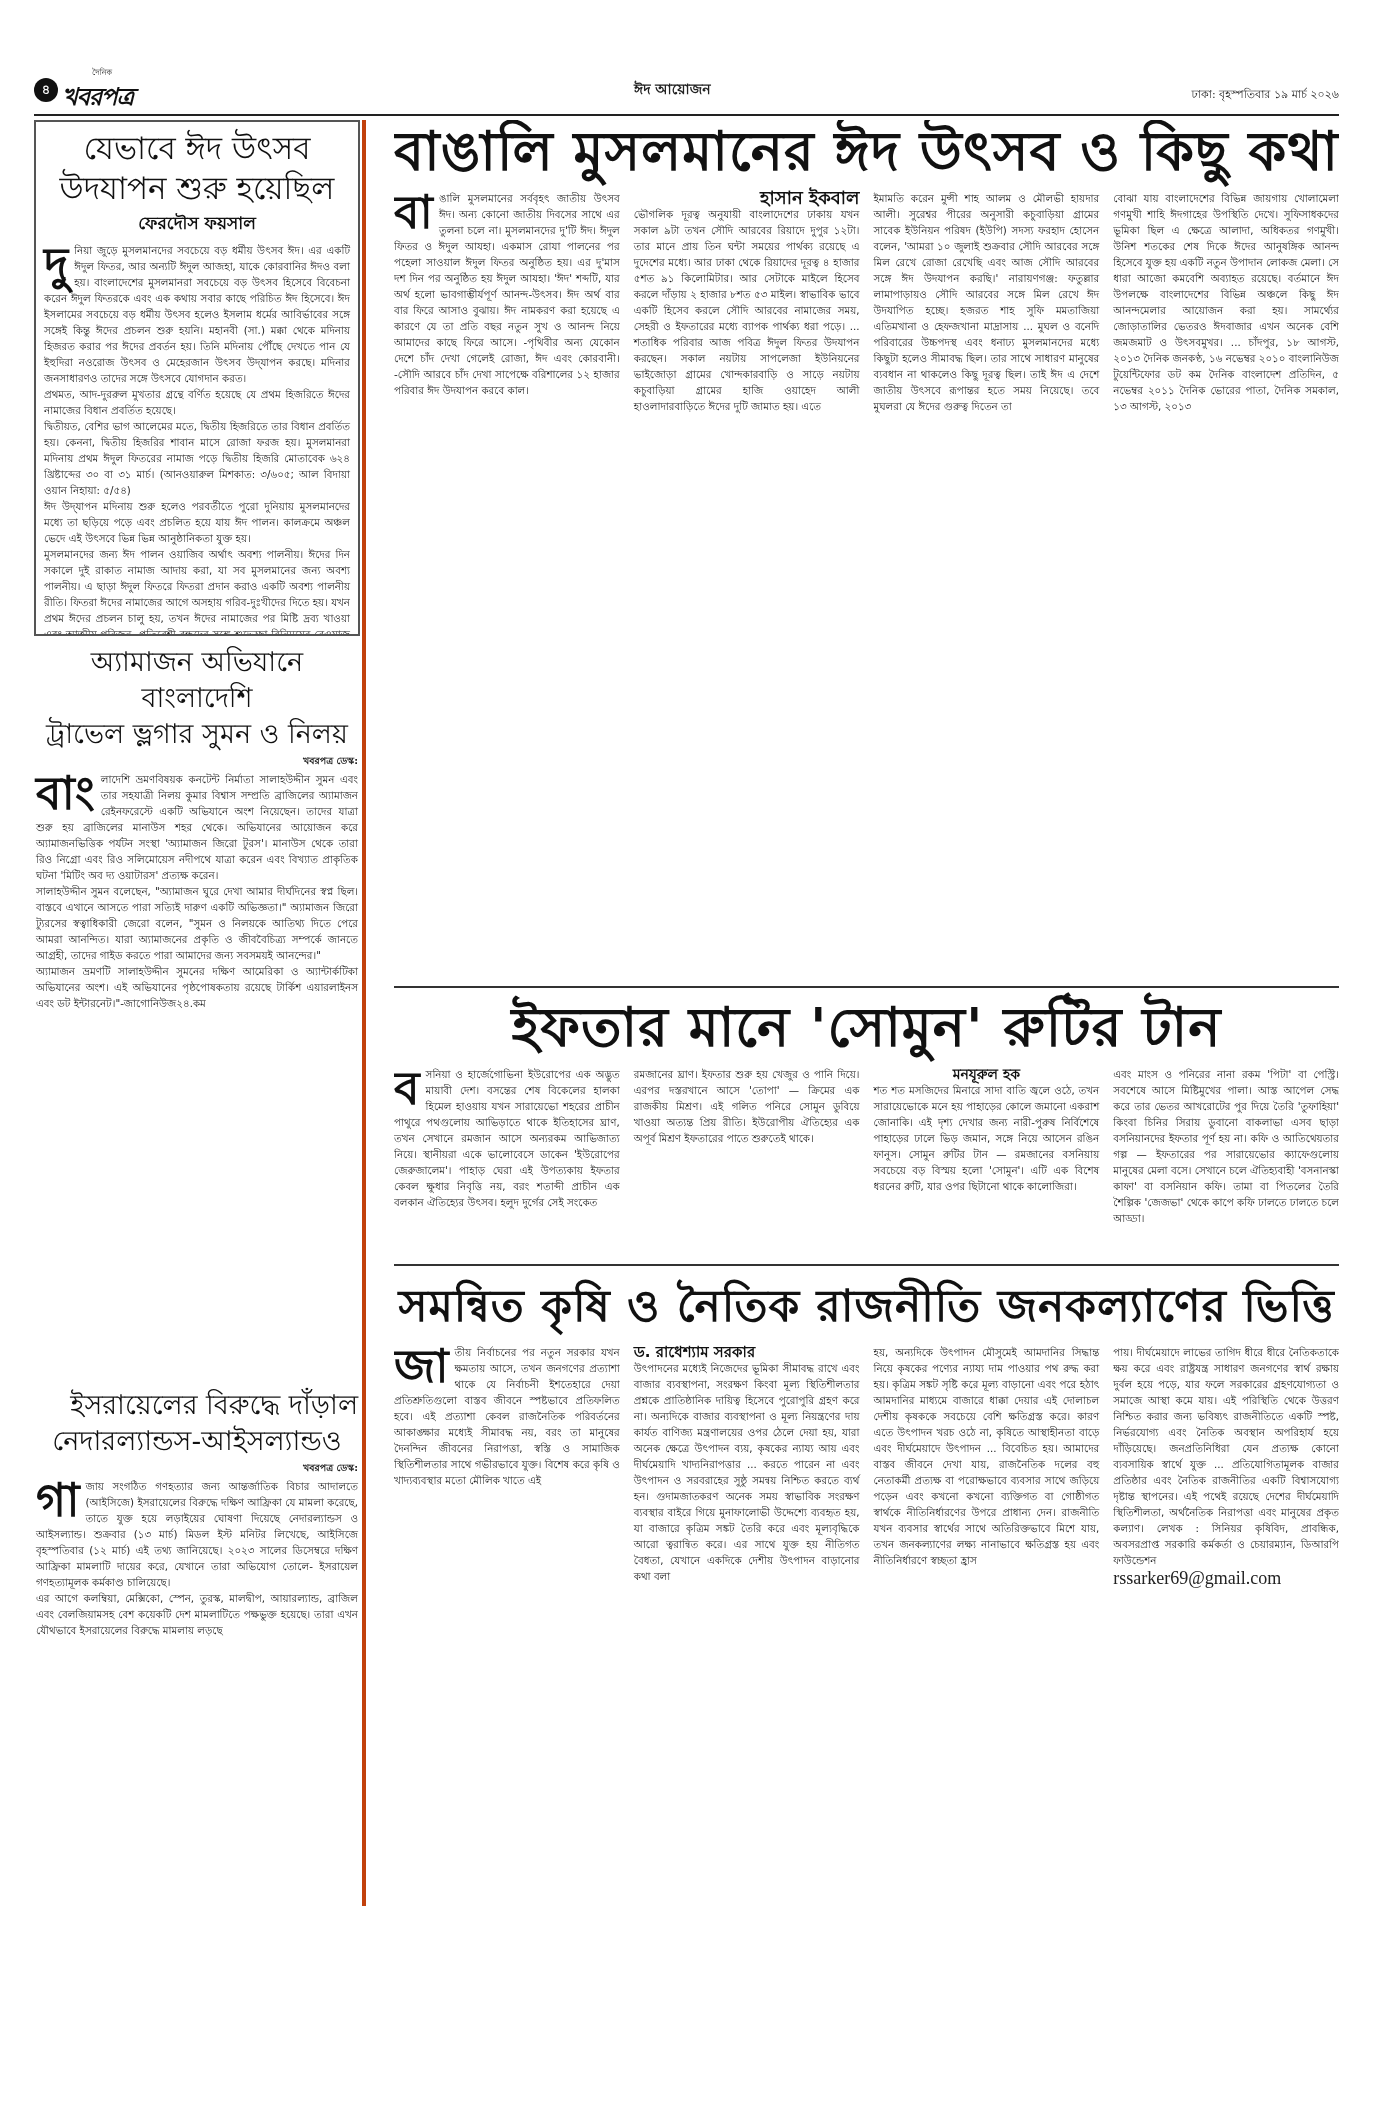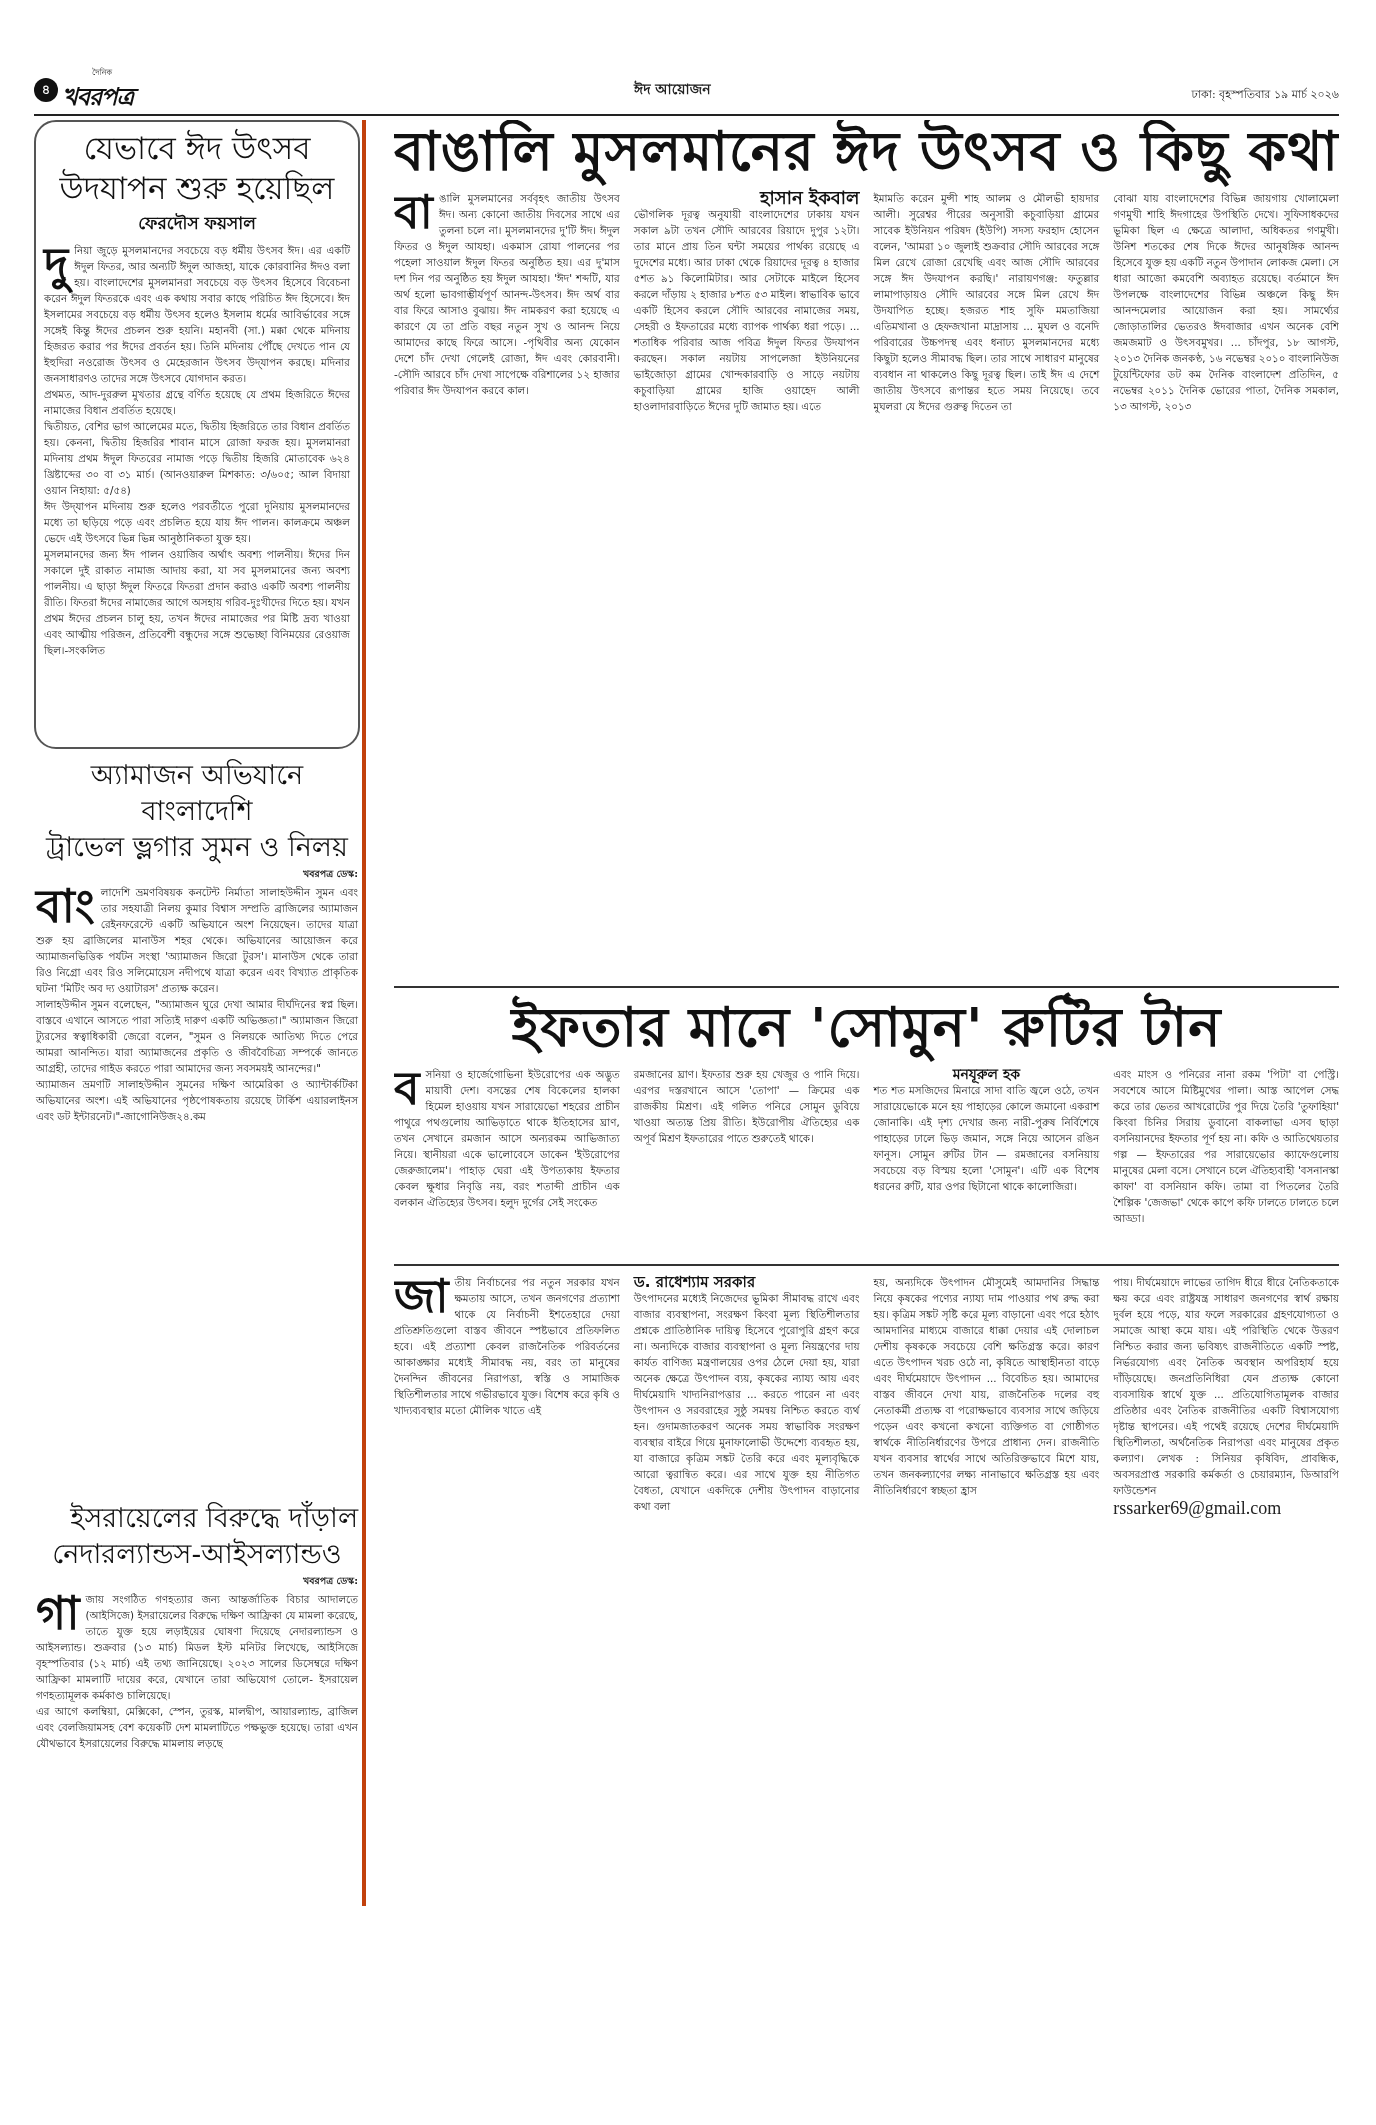--- a/index.html
+++ b/index.html
@@ -43,21 +43,21 @@
 
 <div class="masthead">
   <span class="page-num">৪</span>
   <span class="paper-daily">দৈনিক</span>
   <span class="paper-name">খবরপত্র</span>
   <span class="section-title">ঈদ আয়োজন</span>
   <span class="dateline">ঢাকা: বৃহস্পতিবার ১৯ মার্চ ২০২৬</span>
 </div>
 
 <div class="left-col">
-  <div class="boxed article" style="height:629px;border-radius:22px;">
+  <div class="boxed article" style="height:516px;">
     <div class="hl-big">যেভাবে ঈদ উৎসব</div>
     <div class="hl-big">উদযাপন শুরু হয়েছিল</div>
     <div class="byline">ফেরদৌস ফয়সাল</div>
     <div class="body-text">
       <span class="dropcap">দু</span>
       <p>নিয়া জুড়ে মুসলমানদের সবচেয়ে বড় ধর্মীয় উৎসব ঈদ। এর একটি ঈদুল ফিতর, আর অন্যটি ঈদুল আজহা, যাকে কোরবানির ঈদও বলা হয়। বাংলাদেশের মুসলমানরা সবচেয়ে বড় উৎসব হিসেবে বিবেচনা করেন ঈদুল ফিতরকে এবং এক কথায় সবার কাছে পরিচিত ঈদ হিসেবে। ঈদ ইসলামের সবচেয়ে বড় ধর্মীয় উৎসব হলেও ইসলাম ধর্মের আবির্ভাবের সঙ্গে সঙ্গেই কিন্তু ঈদের প্রচলন শুরু হয়নি। মহানবী (সা.) মক্কা থেকে মদিনায় হিজরত করার পর ঈদের প্রবর্তন হয়। তিনি মদিনায় পৌঁছে দেখতে পান যে ইহুদিরা নওরোজ উৎসব ও মেহেরজান উৎসব উদ্‌যাপন করছে। মদিনার জনসাধারণও তাদের সঙ্গে উৎসবে যোগদান করত।</p>
       <p>প্রথমত, আদ-দুররুল মুখতার গ্রন্থে বর্ণিত হয়েছে যে প্রথম হিজরিতে ঈদের নামাজের বিধান প্রবর্তিত হয়েছে।</p>
       <p>দ্বিতীয়ত, বেশির ভাগ আলেমের মতে, দ্বিতীয় হিজরিতে তার বিধান প্রবর্তিত হয়। কেননা, দ্বিতীয় হিজরির শাবান মাসে রোজা ফরজ হয়। মুসলমানরা মদিনায় প্রথম ঈদুল ফিতরের নামাজ পড়ে দ্বিতীয় হিজরি মোতাবেক ৬২৪ খ্রিষ্টাব্দের ৩০ বা ৩১ মার্চ। (আনওয়ারুল মিশকাত: ৩/৬০৫; আল বিদায়া ওয়ান নিহায়া: ৫/৫৪)</p>
       <p>ঈদ উদ্‌যাপন মদিনায় শুরু হলেও পরবর্তীতে পুরো দুনিয়ায় মুসলমানদের মধ্যে তা ছড়িয়ে পড়ে এবং প্রচলিত হয়ে যায় ঈদ পালন। কালক্রমে অঞ্চল ভেদে এই উৎসবে ভিন্ন ভিন্ন আনুষ্ঠানিকতা যুক্ত হয়।</p>
       <p>মুসলমানদের জন্য ঈদ পালন ওয়াজিব অর্থাৎ অবশ্য পালনীয়। ঈদের দিন সকালে দুই রাকাত নামাজ আদায় করা, যা সব মুসলমানের জন্য অবশ্য পালনীয়। এ ছাড়া ঈদুল ফিতরে ফিতরা প্রদান করাও একটি অবশ্য পালনীয় রীতি। ফিতরা ঈদের নামাজের আগে অসহায় গরিব-দুঃখীদের দিতে হয়। যখন প্রথম ঈদের প্রচলন চালু হয়, তখন ঈদের নামাজের পর মিষ্টি দ্রব্য খাওয়া এবং আত্মীয় পরিজন, প্রতিবেশী বন্ধুদের সঙ্গে শুভেচ্ছা বিনিময়ের রেওয়াজ ছিল।-সংকলিত</p>
@@ -125,20 +125,21 @@
         <span>শত শত মসজিদের মিনারে সাদা বাতি জ্বলে ওঠে, তখন সারায়েভোকে মনে হয় পাহাড়ের কোলে জমানো একরাশ জোনাকি। এই দৃশ্য দেখার জন্য নারী-পুরুষ নির্বিশেষে পাহাড়ের ঢালে ভিড় জমান, সঙ্গে নিয়ে আসেন রঙিন ফানুস। সোমুন রুটির টান — রমজানের বসনিয়ায় সবচেয়ে বড় বিস্ময় হলো 'সোমুন'। এটি এক বিশেষ ধরনের রুটি, যার ওপর ছিটানো থাকে কালোজিরা।</span>
       </div>
       <div class="col body-text">
         <span>এবং মাংস ও পনিরের নানা রকম 'পিটা' বা পেস্ট্রি। সবশেষে আসে মিষ্টিমুখের পালা। আস্ত আপেল সেদ্ধ করে তার ভেতর আখরোটের পুর দিয়ে তৈরি 'তুফাহিয়া' কিংবা চিনির সিরায় ডুবানো বাকলাভা এসব ছাড়া বসনিয়ানদের ইফতার পূর্ণ হয় না। কফি ও আতিথেয়তার গল্প — ইফতারের পর সারায়েভোর ক্যাফেগুলোয় মানুষের মেলা বসে। সেখানে চলে ঐতিহ্যবাহী 'বসনানস্কা কাফা' বা বসনিয়ান কফি। তামা বা পিতলের তৈরি শৈল্পিক 'জেজভা' থেকে কাপে কফি ঢালতে ঢালতে চলে আড্ডা।</span>
       </div>
     </div>
   </div>
   <div class="divider"></div>
 
   <div class="article art3" style="padding-top:8px;">
+    <div class="main-hl" style="font-size:44px;">সমন্বিত কৃষি ও নৈতিক রাজনীতি জনকল্যাণের ভিত্তি</div>
     <div class="cols">
       <div class="col body-text">
         <span class="dropcap">জা</span>
         <span>তীয় নির্বাচনের পর নতুন সরকার যখন ক্ষমতায় আসে, তখন জনগণের প্রত্যাশা থাকে যে নির্বাচনী ইশতেহারে দেয়া প্রতিশ্রুতিগুলো বাস্তব জীবনে স্পষ্টভাবে প্রতিফলিত হবে। এই প্রত্যাশা কেবল রাজনৈতিক পরিবর্তনের আকাঙ্ক্ষার মধ্যেই সীমাবদ্ধ নয়, বরং তা মানুষের দৈনন্দিন জীবনের নিরাপত্তা, স্বস্তি ও সামাজিক স্থিতিশীলতার সাথে গভীরভাবে যুক্ত। বিশেষ করে কৃষি ও খাদ্যব্যবস্থার মতো মৌলিক খাতে এই</span>
       </div>
       <div class="col body-text">
         <div class="author" style="text-align:left;font-size:15px;">ড. রাধেশ্যাম সরকার</div>
         <span>উৎপাদনের মধ্যেই নিজেদের ভূমিকা সীমাবদ্ধ রাখে এবং বাজার ব্যবস্থাপনা, সংরক্ষণ কিংবা মূল্য স্থিতিশীলতার প্রশ্নকে প্রাতিষ্ঠানিক দায়িত্ব হিসেবে পুরোপুরি গ্রহণ করে না। অন্যদিকে বাজার ব্যবস্থাপনা ও মূল্য নিয়ন্ত্রণের দায় কার্যত বাণিজ্য মন্ত্রণালয়ের ওপর ঠেলে দেয়া হয়, যারা অনেক ক্ষেত্রে উৎপাদন ব্যয়, কৃষকের ন্যায্য আয় এবং দীর্ঘমেয়াদি খাদ্যনিরাপত্তার ... করতে পারেন না এবং উৎপাদন ও সরবরাহের সুষ্ঠু সমন্বয় নিশ্চিত করতে ব্যর্থ হন। গুদামজাতকরণ অনেক সময় স্বাভাবিক সংরক্ষণ ব্যবস্থার বাইরে গিয়ে মুনাফালোভী উদ্দেশ্যে ব্যবহৃত হয়, যা বাজারে কৃত্রিম সঙ্কট তৈরি করে এবং মূল্যবৃদ্ধিকে আরো ত্বরান্বিত করে। এর সাথে যুক্ত হয় নীতিগত বৈধতা, যেখানে একদিকে দেশীয় উৎপাদন বাড়ানোর কথা বলা</span>
       </div>
       <div class="col body-text">

